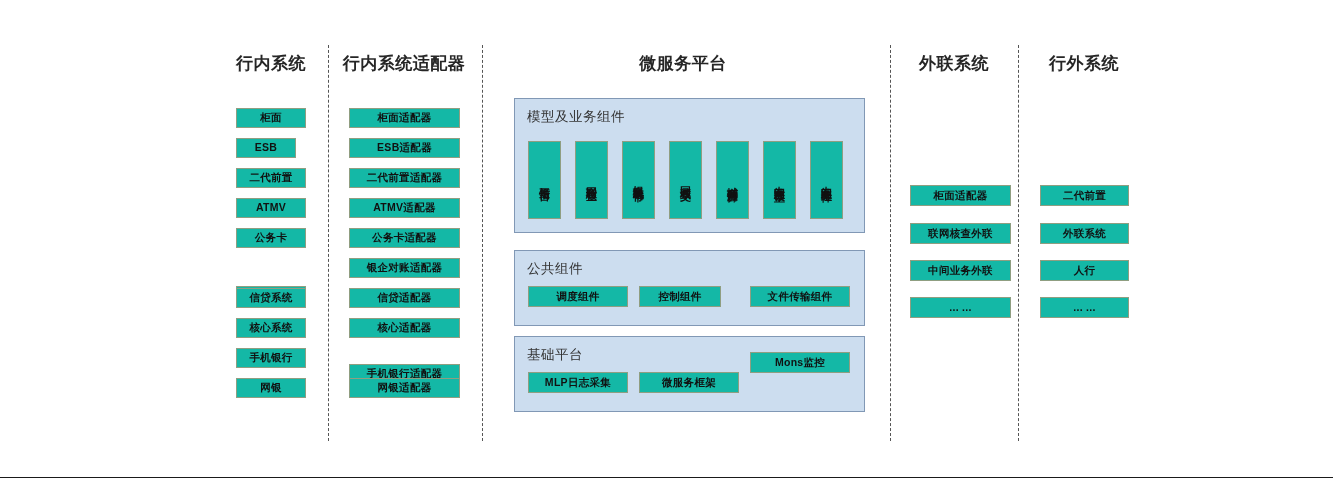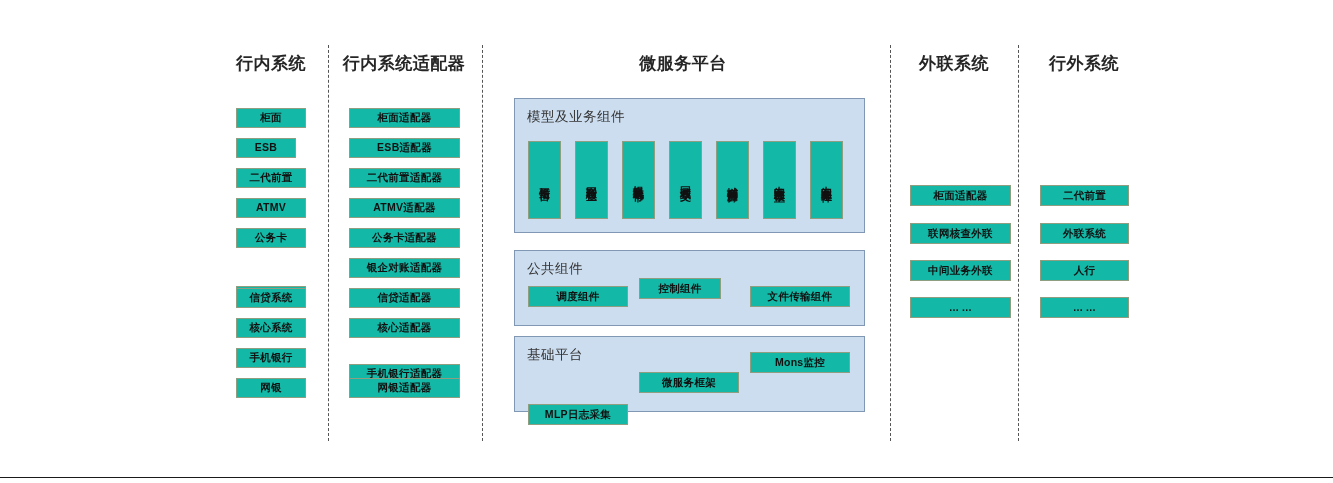--- a/index.html
+++ b/index.html
@@ -140,27 +140,27 @@
   <div class="node vertical" style="left:622px; top:141px; width:33px; height:78px;">银联及银行卡</div>
   <div class="node vertical" style="left:669px; top:141px; width:33px; height:78px;">同城票交</div>
   <div class="node vertical" style="left:716px; top:141px; width:33px; height:78px;">城商行清算</div>
   <div class="node vertical" style="left:763px; top:141px; width:33px; height:78px;">中间业务模型</div>
   <div class="node vertical" style="left:810px; top:141px; width:33px; height:78px;">中间业务组件</div>
 
   <div class="panel" style="left:514px; top:250px; width:351px; height:76px;">
     <div class="panel-title">公共组件</div>
   </div>
   <div class="node" style="left:528px; top:286px; width:100px; height:21px;">调度组件</div>
-  <div class="node" style="left:639px; top:278px; width:82px; height:21px;">控制组件</div>
+  <div class="node" style="left:639px; top:286px; width:82px; height:21px;">控制组件</div>
   <div class="node" style="left:750px; top:286px; width:100px; height:21px;">文件传输组件</div>
 
   <div class="panel" style="left:514px; top:336px; width:351px; height:76px;">
     <div class="panel-title">基础平台</div>
   </div>
-  <div class="node" style="left:528px; top:372px; width:100px; height:21px;margin-top:32px;">MLP日志采集</div>
+  <div class="node" style="left:528px; top:372px; width:100px; height:21px;">MLP日志采集</div>
   <div class="node" style="left:639px; top:372px; width:100px; height:21px;">微服务框架</div>
   <div class="node" style="left:750px; top:352px; width:100px; height:21px;">Mons监控</div>
 
   <div class="node" style="left:910px; top:185px; width:101px; height:21px;">柜面适配器</div>
   <div class="node" style="left:910px; top:223px; width:101px; height:21px;">联网核查外联</div>
   <div class="node" style="left:910px; top:260px; width:101px; height:21px;">中间业务外联</div>
   <div class="node" style="left:910px; top:297px; width:101px; height:21px;">... ...</div>
 
   <div class="node" style="left:1040px; top:185px; width:89px; height:21px;">二代前置</div>
   <div class="node" style="left:1040px; top:223px; width:89px; height:21px;">外联系统</div>

